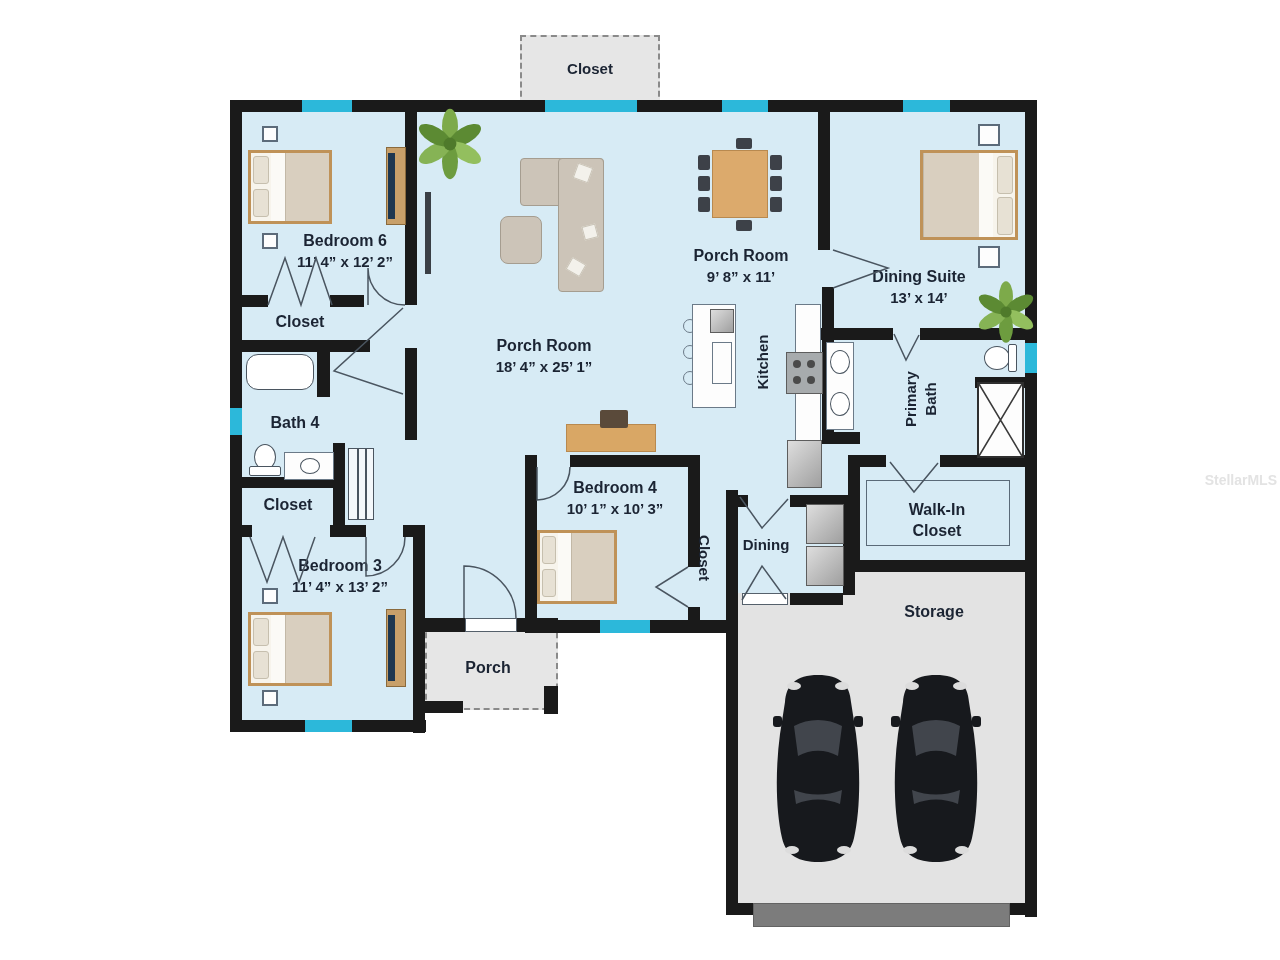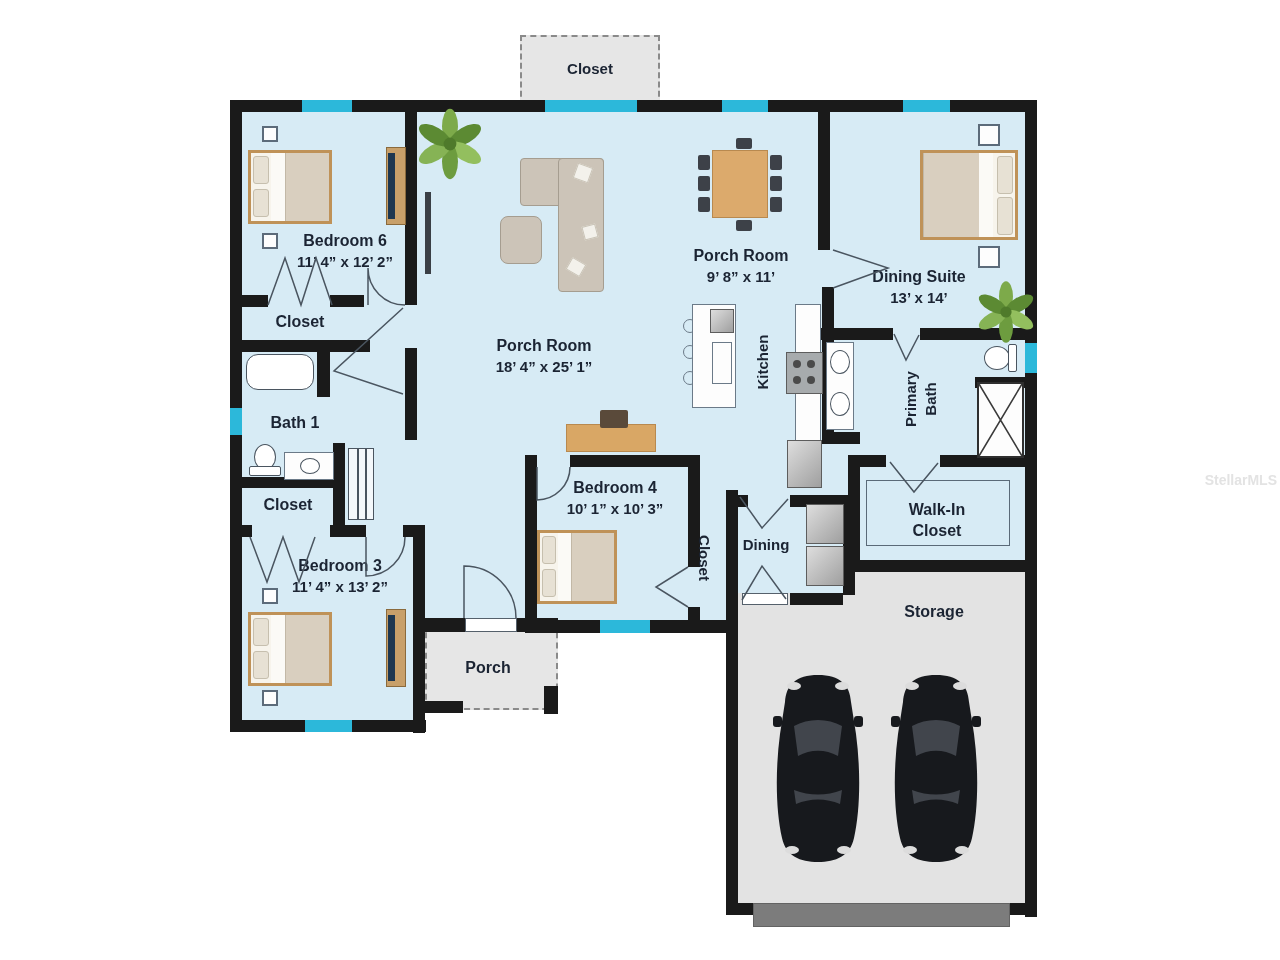--- a/index.html
+++ b/index.html
@@ -216,21 +216,21 @@
     <div>Closet</div>
   </div>
   <div class="lbl" style="left:345px;top:251px">
     <div>Bedroom 6</div>
     <div class="dims">11’ 4” x 12’ 2”</div>
   </div>
   <div class="lbl" style="left:300px;top:322px">
     <div>Closet</div>
   </div>
   <div class="lbl" style="left:295px;top:423px">
-    <div>Bath 1</div>
+    <div>Bath 4</div>
   </div>
   <div class="lbl" style="left:288px;top:505px">
     <div>Closet</div>
   </div>
   <div class="lbl" style="left:340px;top:576px">
     <div>Bedroom 3</div>
     <div class="dims">11’ 4” x 13’ 2”</div>
   </div>
   <div class="lbl" style="left:544px;top:356px">
     <div>Porch Room</div>

